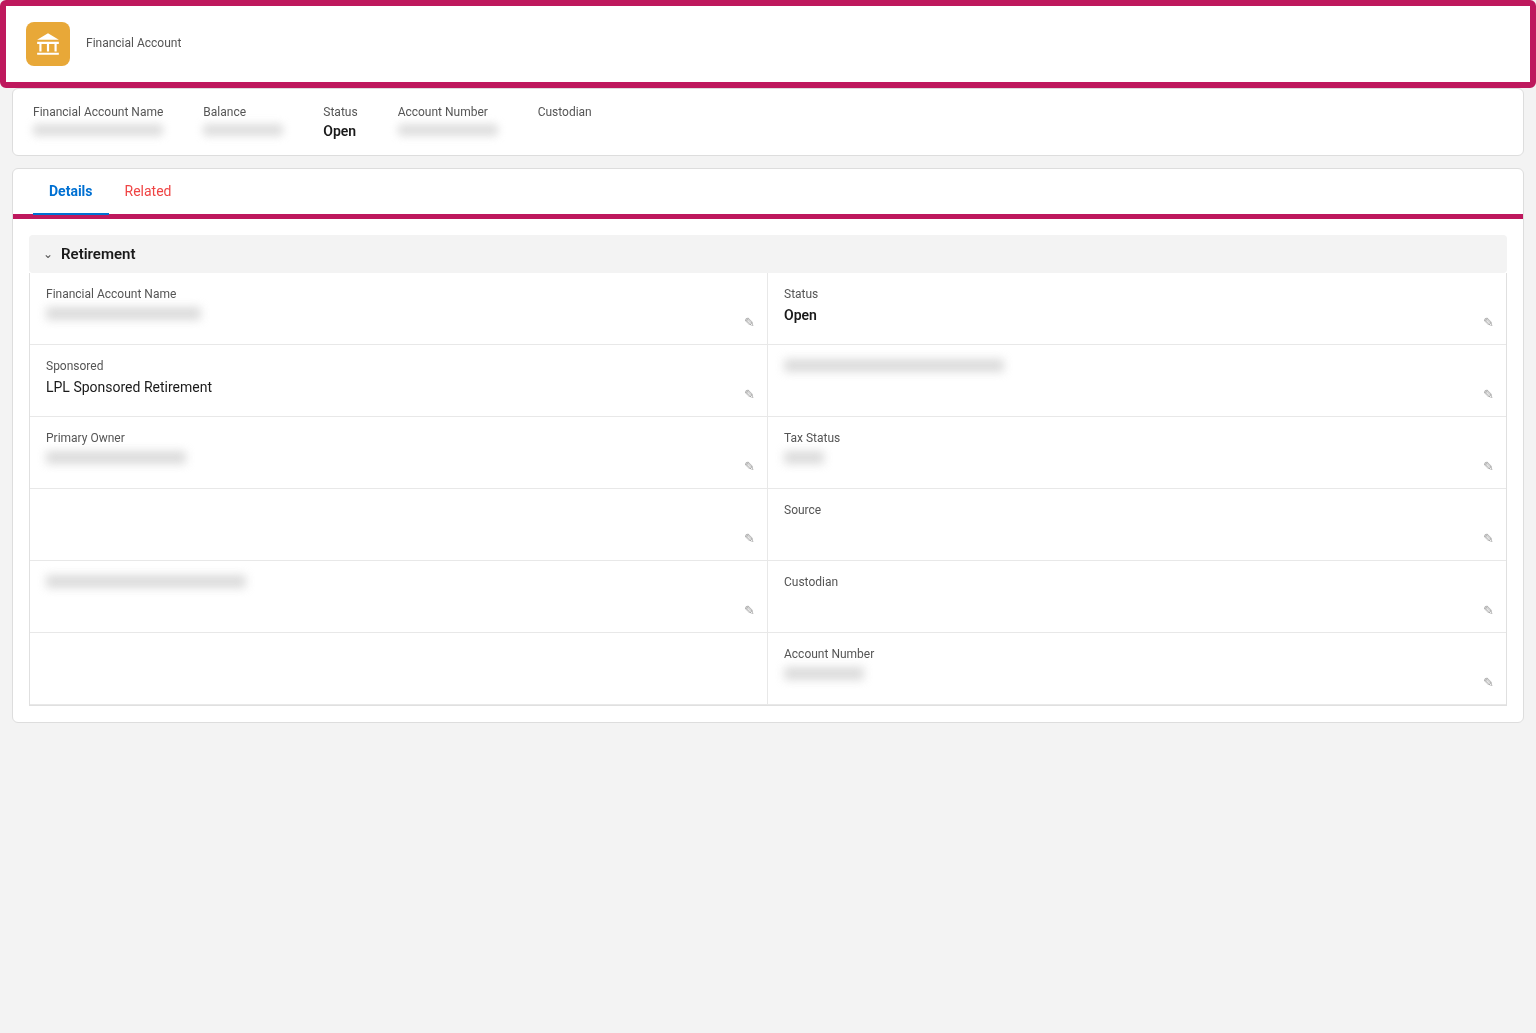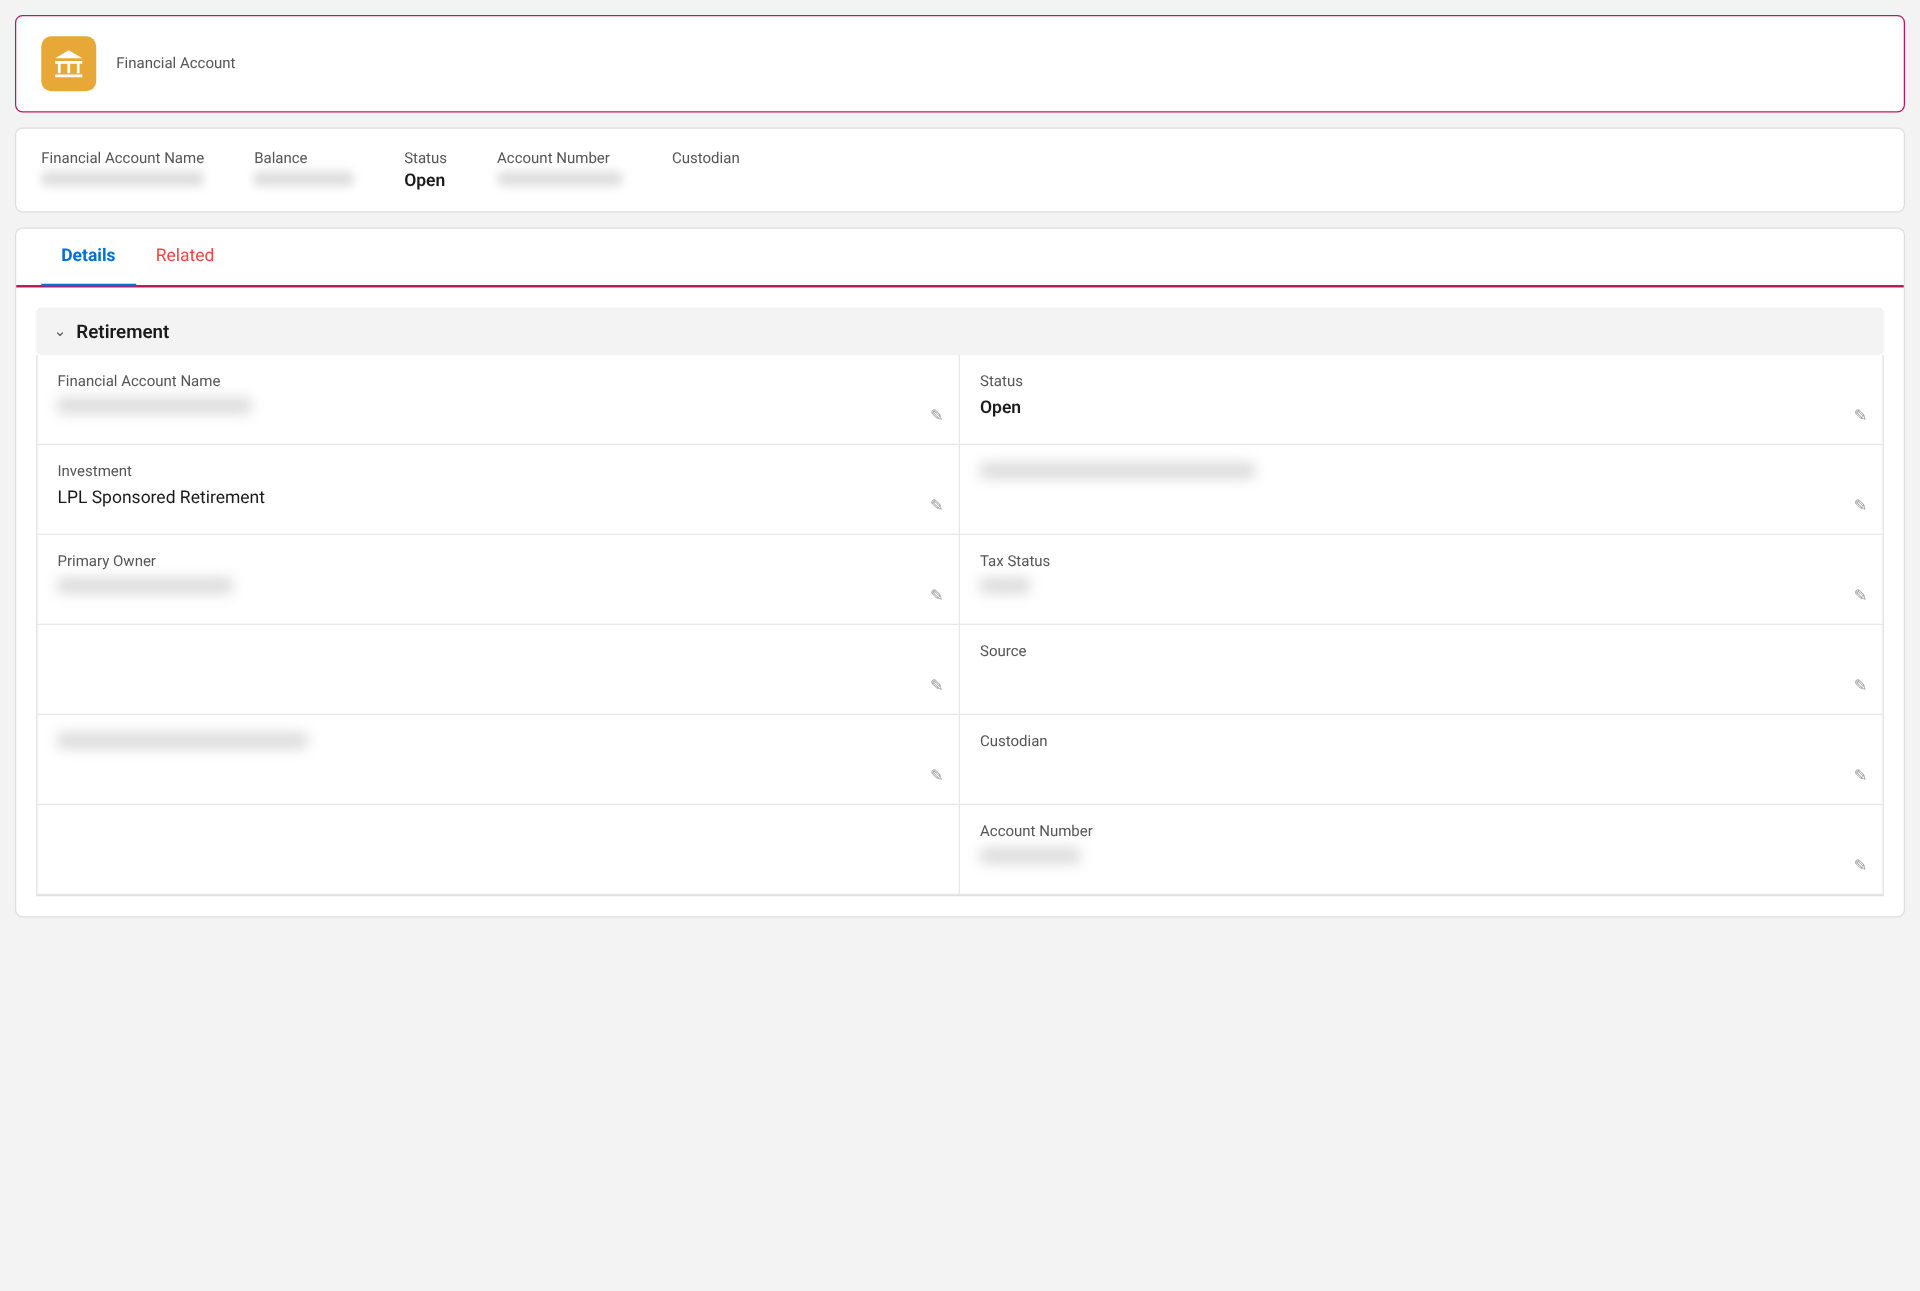--- a/index.html
+++ b/index.html
@@ -6,23 +6,23 @@
     body {
       font-family: -apple-system, BlinkMacSystemFont, 'Segoe UI', Roboto, sans-serif;
       background: #f3f3f3;
       color: #333;
       font-size: 14px;
     }
 
     
     .header-card {
       background: #fff;
-      border: 1px solid #be185d;
+      border: 6px solid #be185d;
       border-radius: 6px;
-      margin: 12px;
+      margin: 0;
       padding: 16px 20px;
       display: flex;
       align-items: center;
       gap: 16px;
     }
     .header-icon {
       width: 44px;
       height: 44px;
       background: #e8a838;
       border-radius: 8px;
@@ -93,21 +93,21 @@
       background: #fff;
       border: 1px solid #ddd;
       border-radius: 6px;
       margin: 0 12px 12px 12px;
       padding: 0;
     }
 
     
     .tabs {
       display: flex;
-      border-bottom: 2px solid #be185d;
+      border-bottom: 5px solid #be185d;
       padding: 0 20px;
     }
     .tab {
       padding: 14px 16px;
       font-size: 14px;
       cursor: pointer;
       color: #ef4444;
       border-bottom: 2px solid transparent;
       margin-bottom: -1px;
     }
@@ -253,21 +253,21 @@
         <span class="edit-icon">✎</span>
       </div>
 
       <div class="field-cell">
         <div class="field-label">Status</div>
         <div class="field-value bold">Open</div>
         <span class="edit-icon">✎</span>
       </div>
 
       <div class="field-cell">
-        <div class="field-label">Investment</div>
+        <div class="field-label">Sponsored</div>
         <div class="field-value">LPL Sponsored Retirement</div>
         <span class="edit-icon">✎</span>
       </div>
 
       <div class="field-cell">
         <div class="field-value">
           <span class="blurred-value" style="width:220px;"></span>
         </div>
         <span class="edit-icon">✎</span>
       </div>

